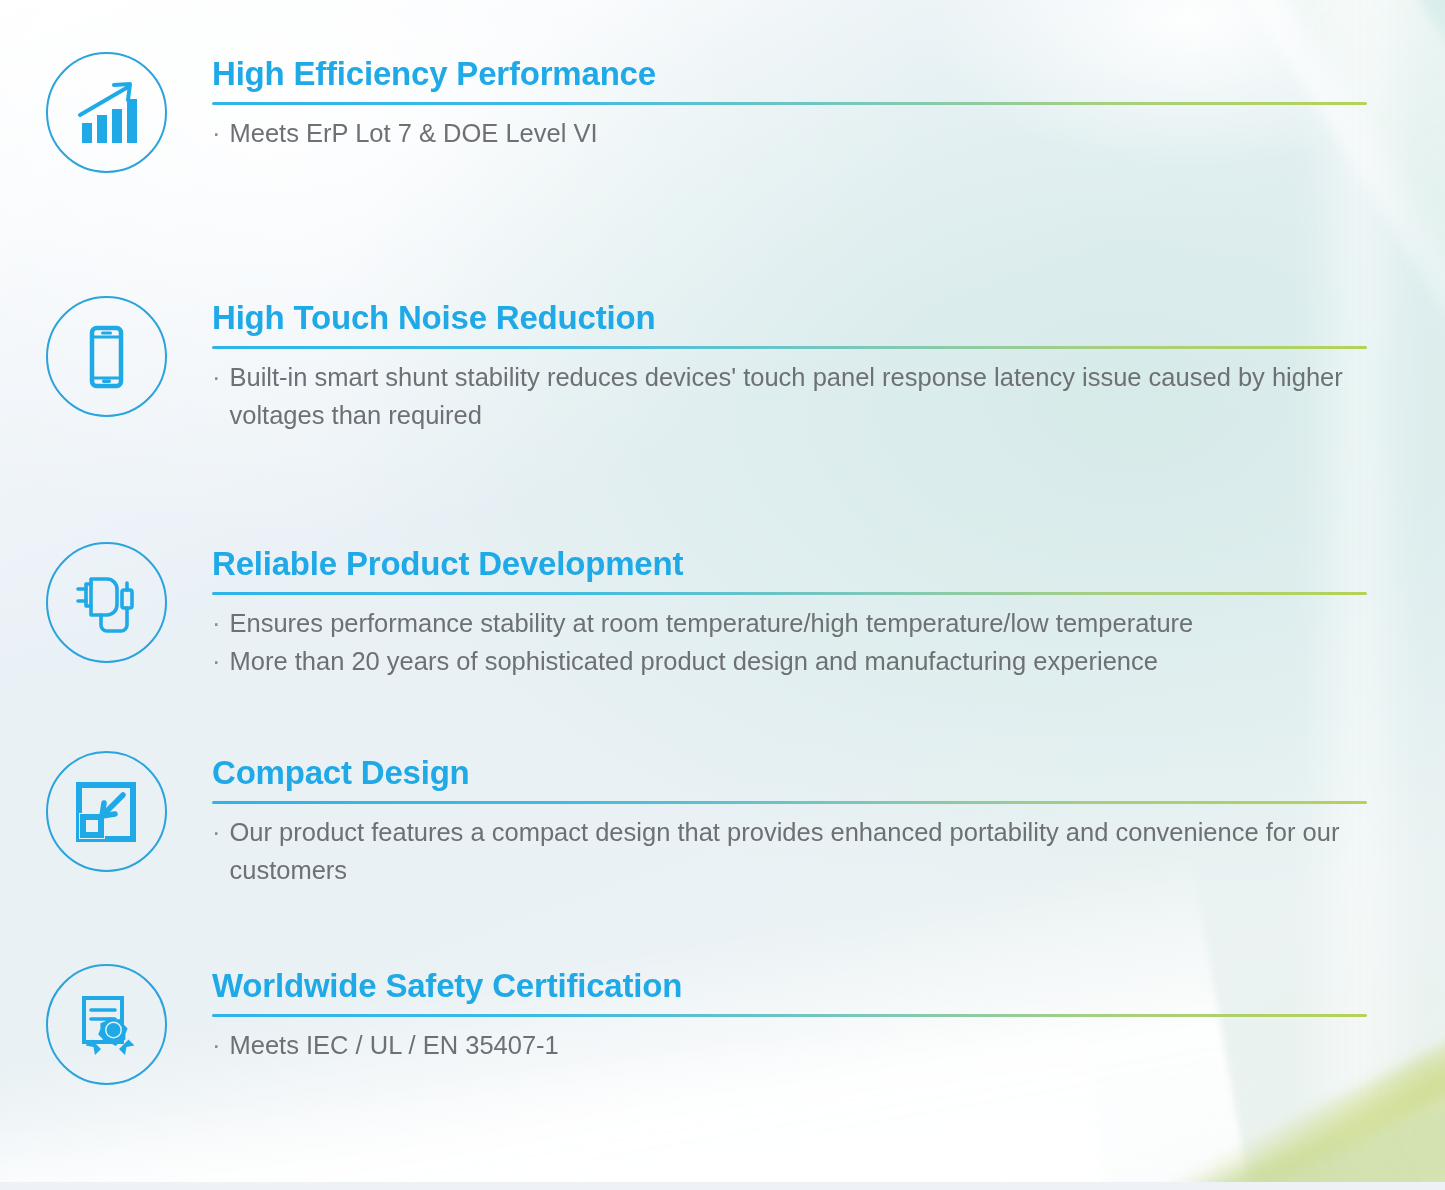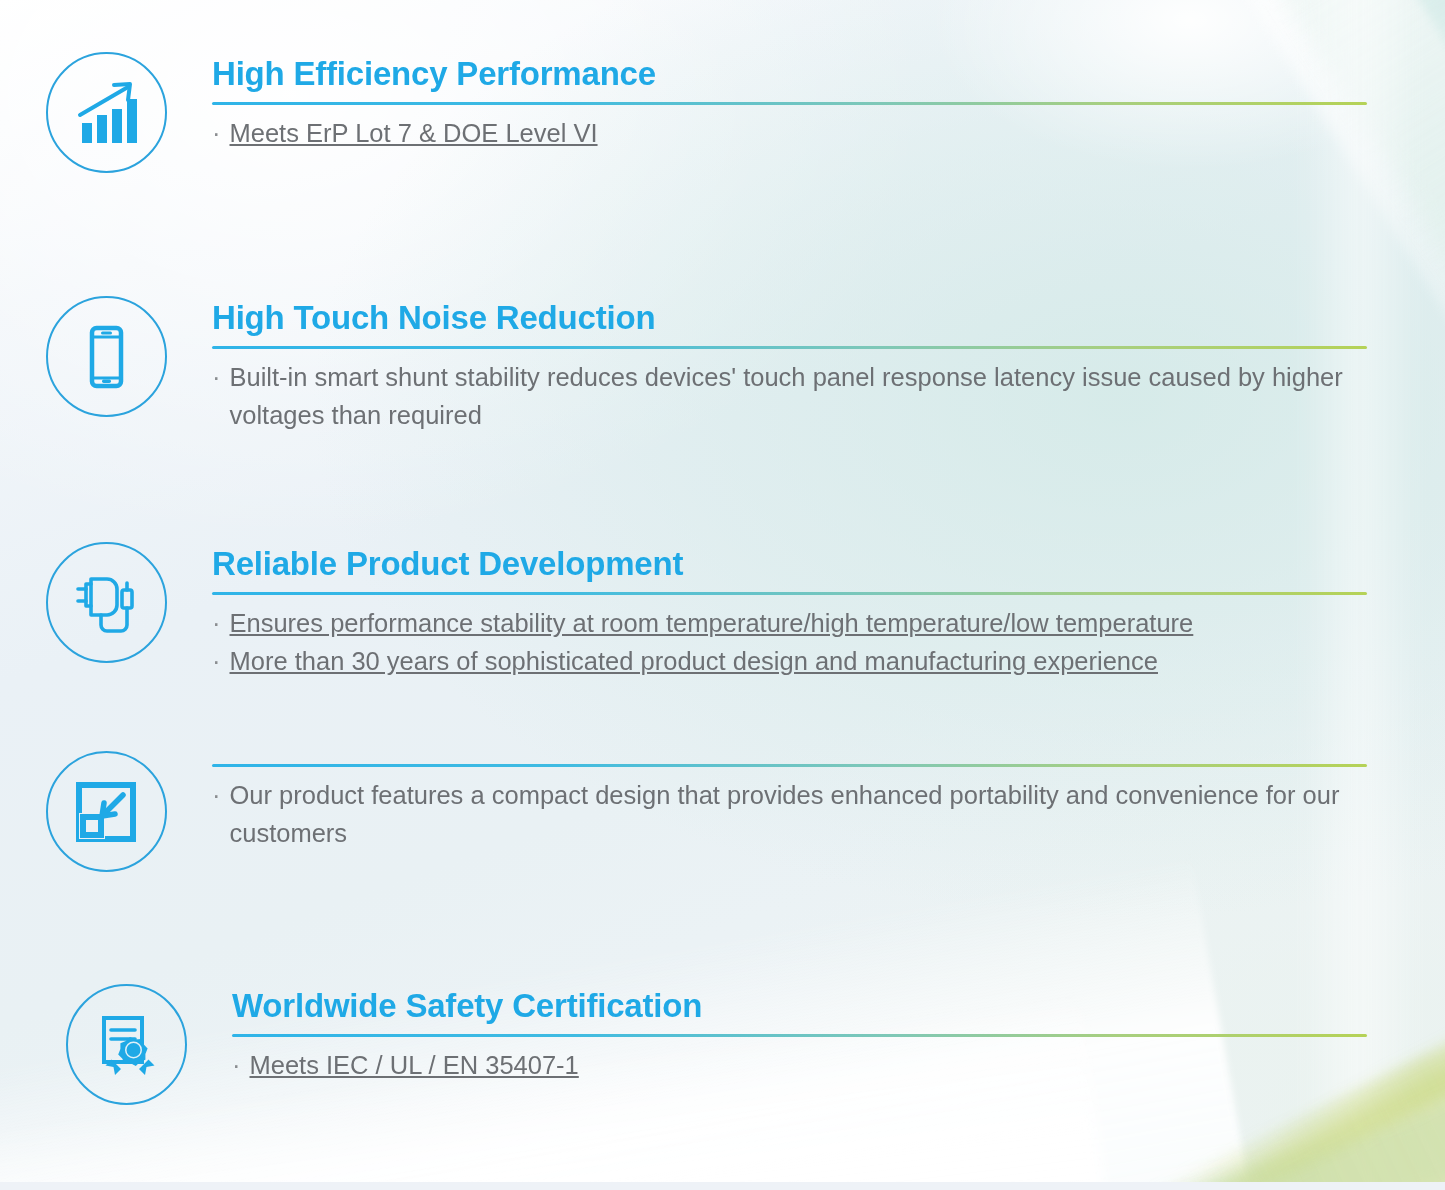--- a/index.html
+++ b/index.html
@@ -183,21 +183,21 @@
   }
   .bullet-dot {
     flex: 0 0 auto;
     color: #8a8d90;
     margin-right: 9px;
     font-size: 25.5px;
     line-height: 1.48;
   }
   .bullet-text { flex: 1 1 auto; }
 
-  .nowrap { white-space: nowrap; text-decoration: underline; }
+  .nowrap { white-space: nowrap; }
 </style>
 </head>
 <body>
 
 <div id="page">
 
   <div class="bg-layer bg-tealwash"></div>
   <div class="bg-layer">
     <div class="streak glow-tr"></div>
     <div class="streak streak-a"></div>
@@ -279,49 +279,50 @@
       </div>
       <div class="text-col">
         <div class="feature-title">Reliable Product Development</div>
         <div class="divider"></div>
         <div class="bullet-line">
           <span class="bullet-dot">·</span>
           <span class="bullet-text nowrap">Ensures performance stability at room temperature/high temperature/low temperature</span>
         </div>
         <div class="bullet-line">
           <span class="bullet-dot">·</span>
-          <span class="bullet-text nowrap">More than 30 years of sophisticated product  design and manufacturing experience</span>
+          <span class="bullet-text nowrap">More than 20 years of sophisticated product  design and manufacturing experience</span>
         </div>
       </div>
     </div>
 
     <div class="feature-row" style="top:749px;">
       <div class="icon-col">
         <div class="icon-circle">
           <span>
             <svg width="70" height="70" viewBox="0 0 70 70" fill="none">
               <path d="M8 8 h54 v54 h-54 z" stroke="#1fa9e6" stroke-width="6" fill="none"></path>
               <rect x="8" y="36" width="26" height="26" fill="#eaf1f5"></rect>
               <path d="M12 40 h18 v18 h-18 z" stroke="#1fa9e6" stroke-width="6" fill="none"></path>
               <path d="M52 18 L32 38" stroke="#1fa9e6" stroke-width="5.5" stroke-linecap="round"></path>
               <path d="M33 26 L31 39 L44 37" stroke="#1fa9e6" stroke-width="5.5" stroke-linecap="round" stroke-linejoin="round" fill="none"></path>
             </svg>
           </span>
         </div>
       </div>
       <div class="text-col">
+        <div class="feature-title">Compact Design</div>
         <div class="divider"></div>
         <div class="bullet-line">
           <span class="bullet-dot">·</span>
           <span class="bullet-text">Our product features a compact design that provides enhanced portability and convenience for our customers</span>
         </div>
       </div>
     </div>
 
-    <div class="feature-row" style="top:982px;padding-left:20px;">
+    <div class="feature-row" style="top:962px;">
       <div class="icon-col">
         <div class="icon-circle">
           <span>
             <svg width="72" height="72" viewBox="0 0 72 72" fill="none">
               <path d="M14 9 h38 v44 h-38 z" stroke="#1fa9e6" stroke-width="4" fill="none"></path>
               <path d="M21 21 h24" stroke="#1fa9e6" stroke-width="3.6" stroke-linecap="round"></path>
               <path d="M21 30 h24" stroke="#1fa9e6" stroke-width="3.6" stroke-linecap="round"></path>
               <path d="M31 60 l-6 6 l-1.5 -8 l-8 -1.5 l6 -6" fill="#1fa9e6"></path>
               <path d="M49 60 l6 6 l1.5 -8 l8 -1.5 l-6 -6" fill="#1fa9e6"></path>
               <path d="M40 28 l5.2 2.6 l5.8 -0.5 l2.6 5.2 l4 4.2 l-2.2 5.4 l0 5.8 l-5.4 2.2 l-4.2 4 l-5.2 -2.6 l-5.8 0.5 l-2.6 -5.2 l-4 -4.2 l2.2 -5.4 l0 -5.8 l5.4 -2.2 z" fill="#1fa9e6"></path>

